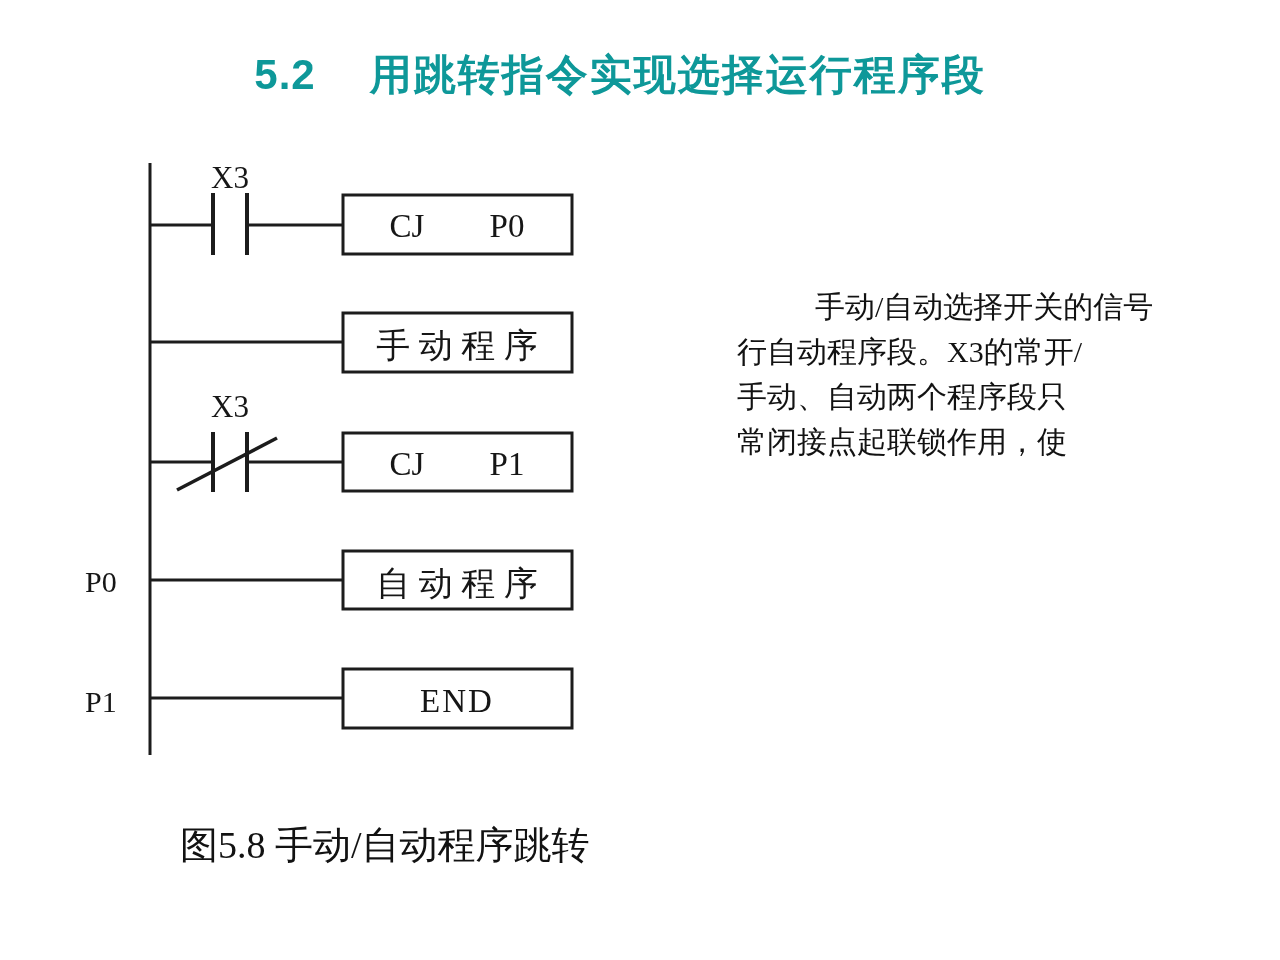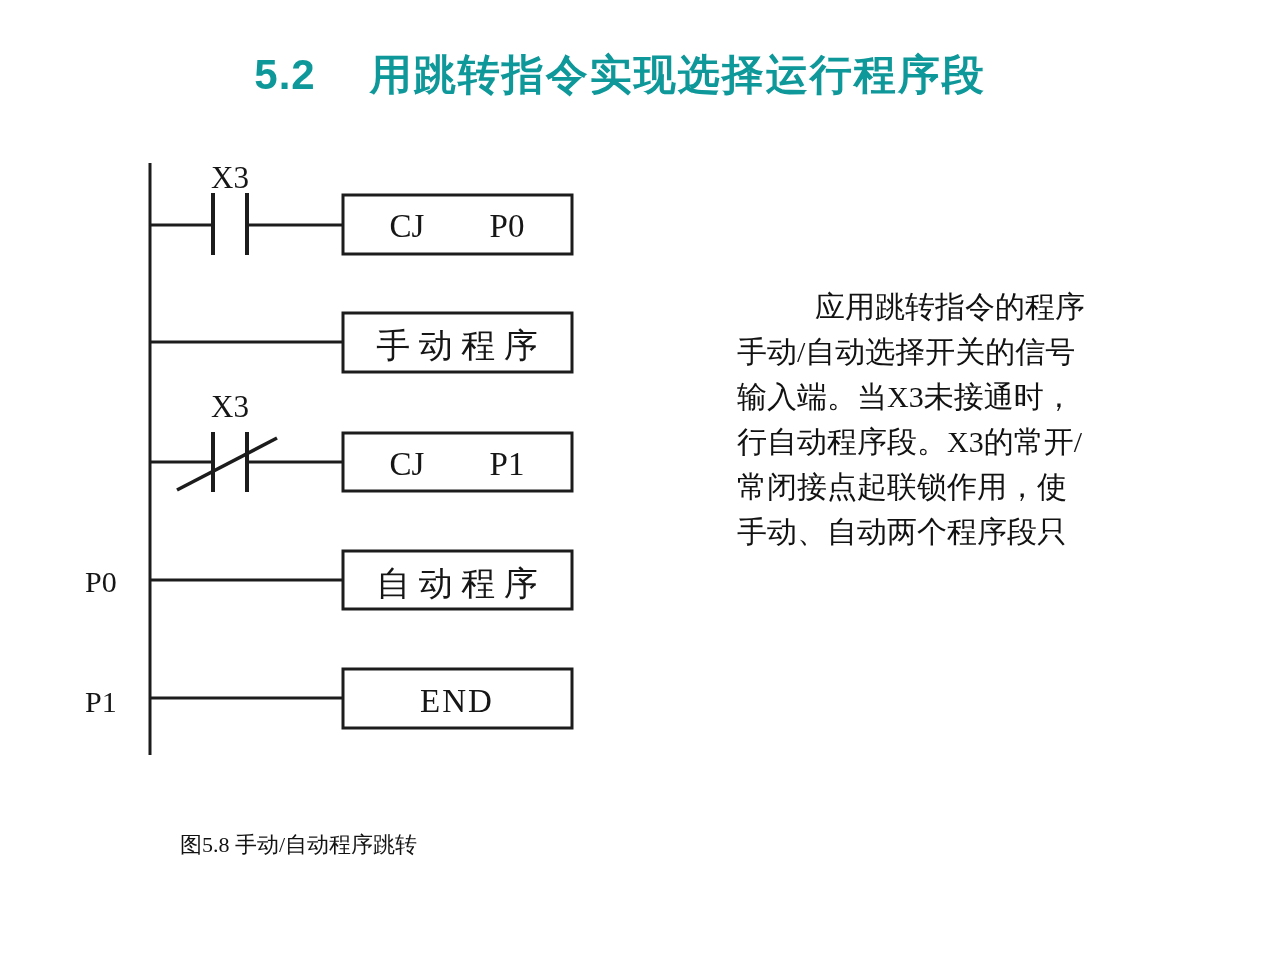--- a/index.html
+++ b/index.html
@@ -82,21 +82,21 @@
   }
   .para .line:first-child {
     padding-left: 78px;
   }
 
   
   .caption {
     position: absolute;
     left: 180px;
     top: 826px;
-    font-size: 22px;
+    font-size: 38px;
     line-height: 38px;
     color: #121212;
     white-space: nowrap;
   }
 </style>
 </head>
 <body>
 
 <div class="slide">
 
@@ -136,23 +136,21 @@
     <rect x="263" y="401" width="229" height="58"></rect>
     <text class="t-cn" x="377" y="445" text-anchor="middle">自 动 程 序</text>
 
     <text class="t-jump" x="5" y="562">P1</text>
     <line class="wire" x1="70" y1="548" x2="263" y2="548"></line>
     <rect x="263" y="519" width="229" height="59"></rect>
     <text class="t-end" x="377" y="562" text-anchor="middle">END</text>
   </svg>
 
   <div class="para">
-    <div class="line">应用跳转指令的程序</div>
     <div class="line">手动/自动选择开关的信号</div>
-    <div class="line">输入端。当X3未接通时，</div>
     <div class="line">行自动程序段。X3的常开/</div>
+    <div class="line">手动、自动两个程序段只</div>
     <div class="line">常闭接点起联锁作用，使</div>
-    <div class="line">手动、自动两个程序段只</div>
   </div>
 
   <div class="caption">图5.8  手动/自动程序跳转</div>
 
 </div>
 
 </body></html>

